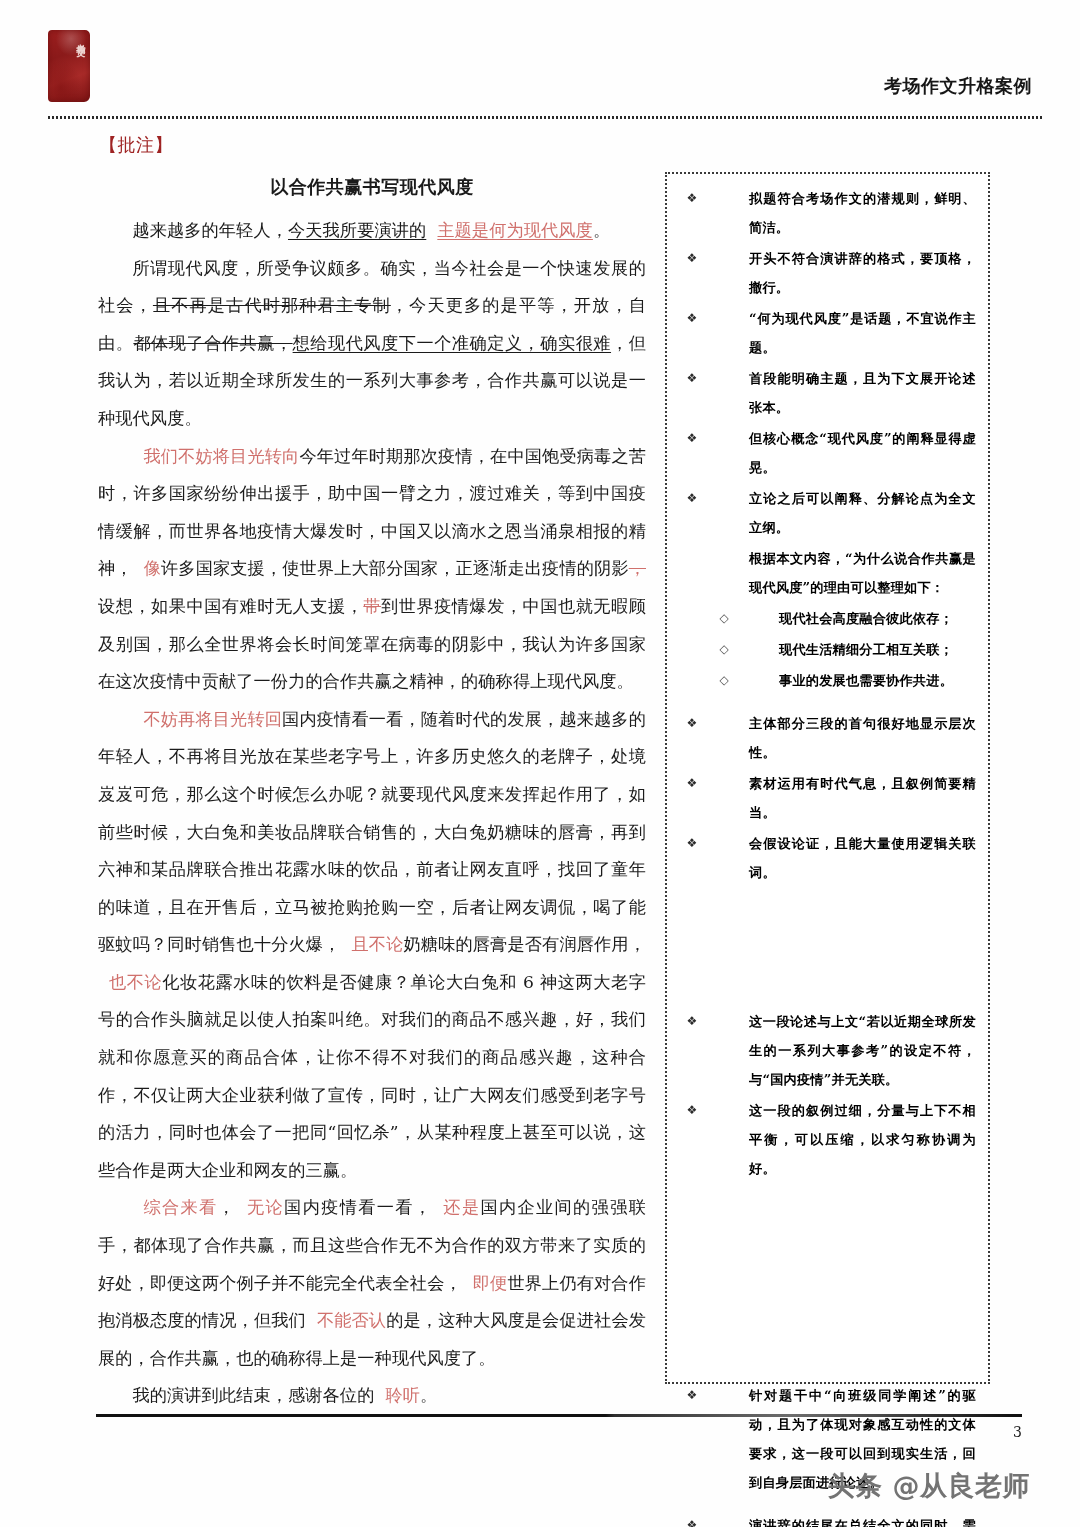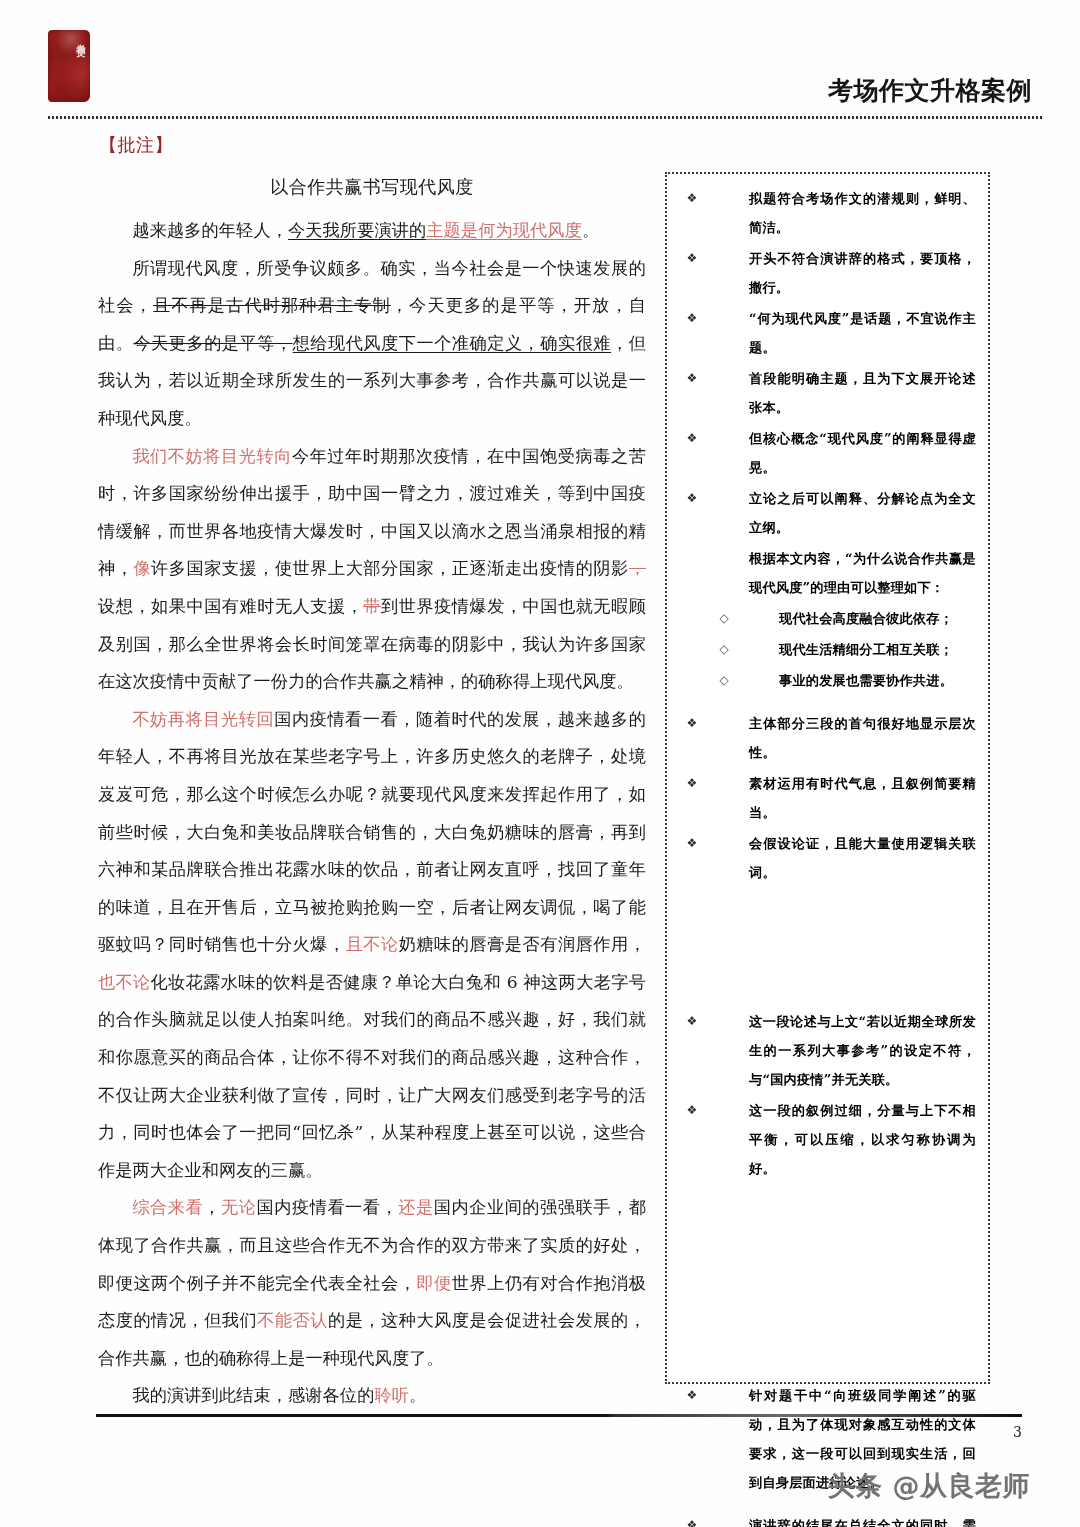--- a/index.html
+++ b/index.html
@@ -54,21 +54,21 @@
     text-orientation: upright;
     padding: 7px 4px;
     letter-spacing: 1px;
     opacity: 0.92;
     white-space: nowrap;
   }
   .header-title {
     position: absolute;
     right: 48px;
     top: 52px;
-    font-size: 25px;
+    font-size: 18px;
     font-weight: 700;
     color: #161616;
     font-family: "DejaVu Sans", "Liberation Sans", sans-serif;
     letter-spacing: 0.5px;
   }
   .header-rule {
     position: absolute;
     left: 48px;
     right: 36px;
     top: 94px;
@@ -93,39 +93,39 @@
   .essay {
     position: absolute;
     left: 98px;
     top: 172px;
     width: 548px;
     color: #1b1b1b;
   }
   .essay-title {
     text-align: center;
     font-size: 18px;
-    font-weight: 400;
+    font-weight: 700;
     font-family: "DejaVu Sans", "Liberation Sans", sans-serif;
     letter-spacing: 0.5px;
     margin-bottom: 10px;
     line-height: 30px;
   }
   .para {
     font-size: 17.2px;
     line-height: 37.6px;
     text-align: justify;
     text-justify: inter-character;
     text-indent: 2em;
     margin: 0;
     letter-spacing: 0.1px;
     word-break: break-all;
   }
   .para + .para { margin-top: 0; }
 
-  .r  { color: #d0706c; }            
+  .r  { color: #d0706c; margin-left: 11px; }            
   .u  { text-decoration: underline; text-decoration-thickness: 1px; text-underline-offset: 3px; }
   .s  { text-decoration: line-through; text-decoration-thickness: 1.2px; }
   .rs { color: #d0706c; text-decoration: line-through; text-decoration-thickness: 1.2px; }
 
   
   .notes-box {
     position: absolute;
     left: 665px;
     top: 172px;
     width: 325px;
@@ -209,21 +209,21 @@
     <div class="header-title">考场作文升格案例</div>
     <div class="header-rule"></div>
   </div>
 
   <div class="pizhu-label">【批注】</div>
 
   <div class="essay">
     <div class="essay-title">以合作共赢书写现代风度</div>
     <div id="essay-body">
         <div class="para"><span>越来越多的年轻人，</span><span class="u">今天我所要演讲的</span><span class="r u">主题是何为现代风度</span><span>。</span></div>
-        <div class="para"><span>所谓现代风度，所受争议颇多。确实，当今社会是一个快速发展的社会，</span><span class="s">且不再是古代时那种君主专制</span><span>，今天更多的是平等，开放，自由。</span><span class="s">今天更多的是平等，</span><span class="u">想给现代风度下一个准确定义，确实很难</span><span>，但我认为，若以近期全球所发生的一系列大事参考，合作共赢可以说是一种现代风度。</span></div>
+        <div class="para"><span>所谓现代风度，所受争议颇多。确实，当今社会是一个快速发展的社会，</span><span class="s">且不再是古代时那种君主专制</span><span>，今天更多的是平等，开放，自由。</span><span class="s">都体现了合作共赢，</span><span class="u">想给现代风度下一个准确定义，确实很难</span><span>，但我认为，若以近期全球所发生的一系列大事参考，合作共赢可以说是一种现代风度。</span></div>
         <div class="para"><span class="r">我们不妨将目光转向</span><span>今年过年时期那次疫情，在中国饱受病毒之苦时，许多国家纷纷伸出援手，助中国一臂之力，渡过难关，等到中国疫情缓解，而世界各地疫情大爆发时，中国又以滴水之恩当涌泉相报的精神，</span><span class="r">像</span><span>许多国家支援，使世界上大部分国家，正逐渐走出疫情的阴影</span><span class="rs">，</span><span>设想，如果中国有难时无人支援，</span><span class="rs">带</span><span>到世界疫情爆发，中国也就无暇顾及别国，那么全世界将会长时间笼罩在病毒的阴影中，我认为许多国家在这次疫情中贡献了一份力的合作共赢之精神，的确称得上现代风度。</span></div>
         <div class="para"><span class="r">不妨再将目光转回</span><span>国内疫情看一看，随着时代的发展，越来越多的年轻人，不再将目光放在某些老字号上，许多历史悠久的老牌子，处境岌岌可危，那么这个时候怎么办呢？就要现代风度来发挥起作用了，如前些时候，大白兔和美妆品牌联合销售的，大白兔奶糖味的唇膏，再到六神和某品牌联合推出花露水味的饮品，前者让网友直呼，找回了童年的味道，且在开售后，立马被抢购抢购一空，后者让网友调侃，喝了能驱蚊吗？同时销售也十分火爆，</span><span class="r">且不论</span><span>奶糖味的唇膏是否有润唇作用，</span><span class="r">也不论</span><span>化妆花露水味的饮料是否健康？单论大白兔和 6 神这两大老字号的合作头脑就足以使人拍案叫绝。对我们的商品不感兴趣，好，我们就和你愿意买的商品合体，让你不得不对我们的商品感兴趣，这种合作，不仅让两大企业获利做了宣传，同时，让广大网友们感受到老字号的活力，同时也体会了一把同“回忆杀”，从某种程度上甚至可以说，这些合作是两大企业和网友的三赢。</span></div>
         <div class="para"><span class="r">综合来看</span><span>，</span><span class="r">无论</span><span>国内疫情看一看，</span><span class="r">还是</span><span>国内企业间的强强联手，都体现了合作共赢，而且这些合作无不为合作的双方带来了实质的好处，即便这两个例子并不能完全代表全社会，</span><span class="r">即便</span><span>世界上仍有对合作抱消极态度的情况，但我们</span><span class="r">不能否认</span><span>的是，这种大风度是会促进社会发展的，合作共赢，也的确称得上是一种现代风度了。</span></div>
         <div class="para"><span>我的演讲到此结束，感谢各位的</span><span class="r">聆听</span><span>。</span></div>
       </div>
   </div>
 
   <div class="notes-box">
     <div id="notes-list">
         <div class="note">

